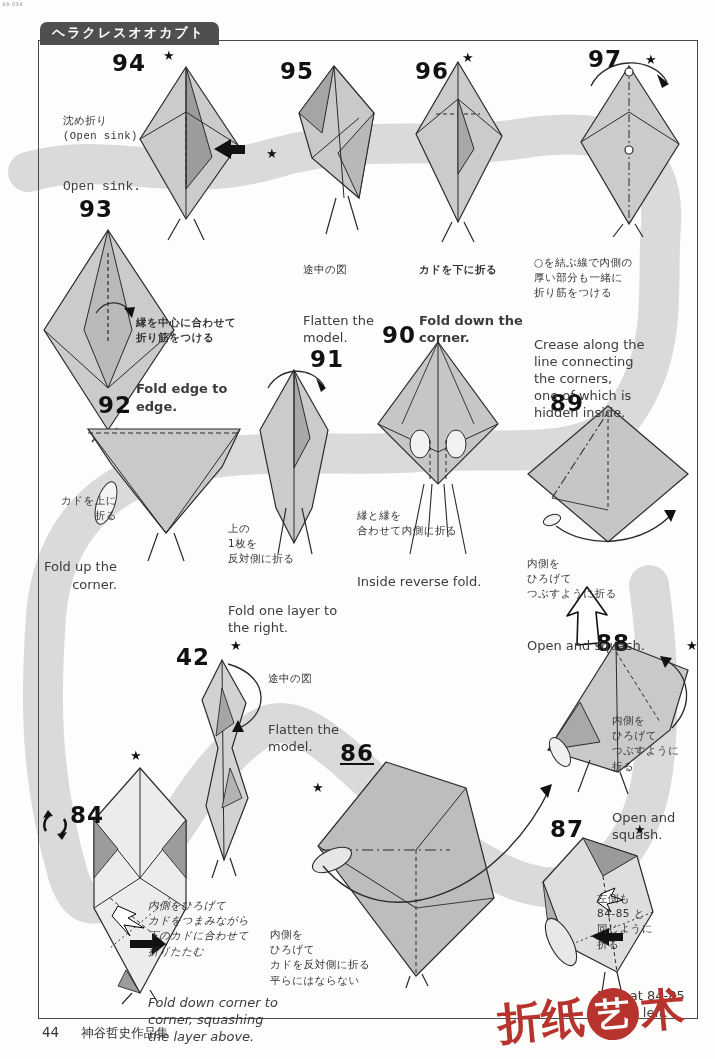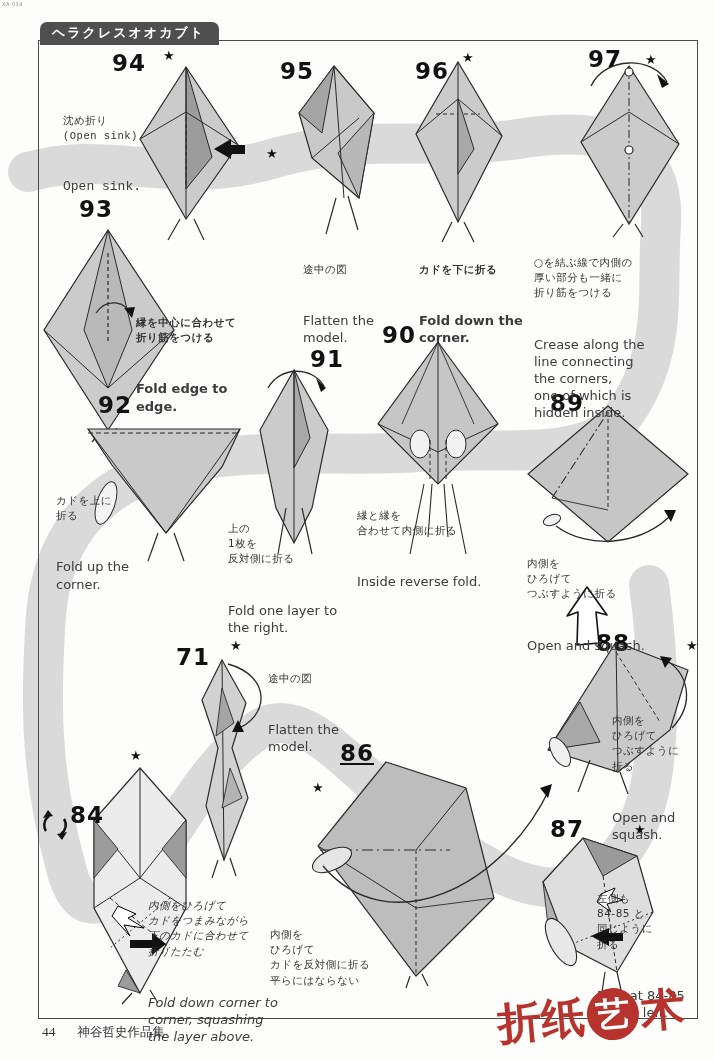--- a/index.html
+++ b/index.html
@@ -16,21 +16,21 @@
   
   .stepnum{font-weight:bold;font-size:23px;color:#111;z-index:3;letter-spacing:1px;}
   .cap{z-index:4;white-space:pre-line;}
   .cap .jp{font-size:10.5px;line-height:1.45;color:#333;display:block;letter-spacing:.5px;}
   .cap .en{font-size:13px;line-height:1.32;color:#3c3c3c;display:block;margin-top:16px;}
   .fig{z-index:2;}
   .star{font-size:13px;color:#111;z-index:3;}
   .corner-mark{left:2px;top:1px;font-size:5px;color:#8a8a8a;letter-spacing:.5px;z-index:5;}
   
   .footer{left:42px;top:1024px;font-size:12.5px;color:#333;z-index:3;display:flex;gap:22px;align-items:baseline;}
-  .footer .pg{font-size:13.5px;font-family:Liberation Serif, serif;}
+  .footer .pg{font-size:13.5px;}
   
   .wm{left:497px;top:990px;z-index:6;transform:rotate(-5deg);display:flex;align-items:center;gap:2px;}
   .wm .t{font-size:44px;font-weight:900;line-height:1;}
   .wm .circ{width:52px;height:52px;border-radius:50%;display:flex;align-items:center;justify-content:center;}
   .wm .circ span{color:#fff;font-size:34px;font-weight:900;line-height:1;}
 </style>
 </head>
 <body>
 
 <div class="page">
@@ -165,21 +165,21 @@
   <div class="abs fig" style="left:72px;top:415px;">
     <svg width="185" height="148" viewBox="0 0 185 148">
       <polygon points="16,14 168,14 150,52 94,118 40,50" fill="#c9c9c9" stroke="#2a2a2a" stroke-width="1.2"></polygon>
       <line x1="16" y1="18" x2="168" y2="18" stroke="#2a2a2a" stroke-width="1.2" stroke-dasharray="5 3"></line>
       <line x1="16" y1="14" x2="94" y2="118" stroke="#2a2a2a" stroke-width="1"></line>
       <line x1="168" y1="14" x2="94" y2="118" stroke="#2a2a2a" stroke-width="1"></line>
       <ellipse cx="34" cy="88" rx="9" ry="22" fill="#f4f4f4" stroke="#2a2a2a" stroke-width="1" transform="rotate(18 34 88)"></ellipse>
       <path d="M86,118 L76,146 M102,118 L112,146" stroke="#2a2a2a" stroke-width="1.2" fill="none"></path>
     </svg>
   </div>
-  <div class="abs cap" style="left:56px;top:474px;">
+  <div class="abs cap" style="left:44px;top:474px;text-align:right;">
     <span class="jp">カドを上に
 折る</span>
     <span class="en">Fold up the
 corner.</span>
   </div>
 
   <span class="abs stepnum" style="left:264px;top:346px;margin-left:46px;">91</span>
   <div class="abs fig" style="left:240px;top:358px;">
     <svg width="110" height="200" viewBox="0 0 110 200">
       <polygon points="54,12 88,72 72,150 54,185 36,150 20,72" fill="#cbcbcb" stroke="#2a2a2a" stroke-width="1.2"></polygon>
@@ -261,21 +261,21 @@
   </div>
   <div class="abs cap" style="left:612px;top:694px;">
     <span class="jp">内側を
 ひろげて
 つぶすように
 折る</span>
     <span class="en">Open and
 squash.</span>
   </div>
 
-  <span class="abs stepnum" style="left:176px;top:644px;">71</span>
+  <span class="abs stepnum" style="left:176px;top:644px;">42</span>
   <span class="abs star" style="left:230px;top:638px;">★</span>
   <div class="abs fig" style="left:172px;top:648px;">
     <svg width="105" height="232" viewBox="0 0 105 232">
       <polygon points="50,12 74,55 60,100 76,150 52,212 34,158 46,100 30,52" fill="#d2d2d2" stroke="#2a2a2a" stroke-width="1.2"></polygon>
       <line x1="50" y1="12" x2="52" y2="212" stroke="#2a2a2a" stroke-width="1"></line>
       <polygon points="50,40 62,75 44,88" fill="#a5a5a5" stroke="#2a2a2a" stroke-width=".9"></polygon>
       <polygon points="58,120 70,150 50,160" fill="#b3b3b3" stroke="#2a2a2a" stroke-width=".9"></polygon>
       <path d="M56,16 C 100,28 98,70 62,82" fill="none" stroke="#2a2a2a" stroke-width="1.3"></path>
       <polygon points="60,84 72,84 66,72" fill="#111"></polygon>
       <path d="M46,212 L40,230 M58,210 L64,228" stroke="#2a2a2a" stroke-width="1.2" fill="none"></path>

